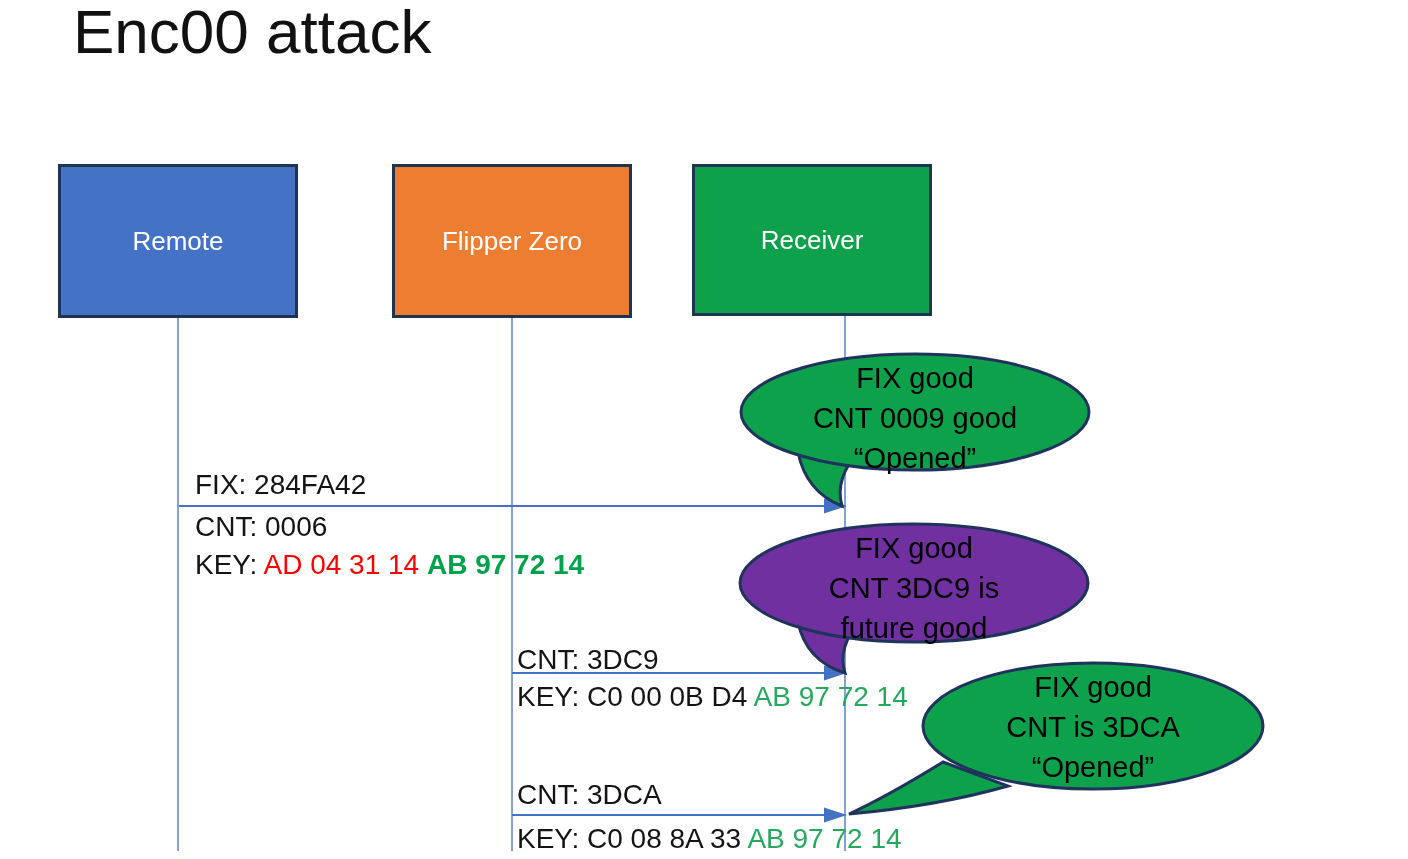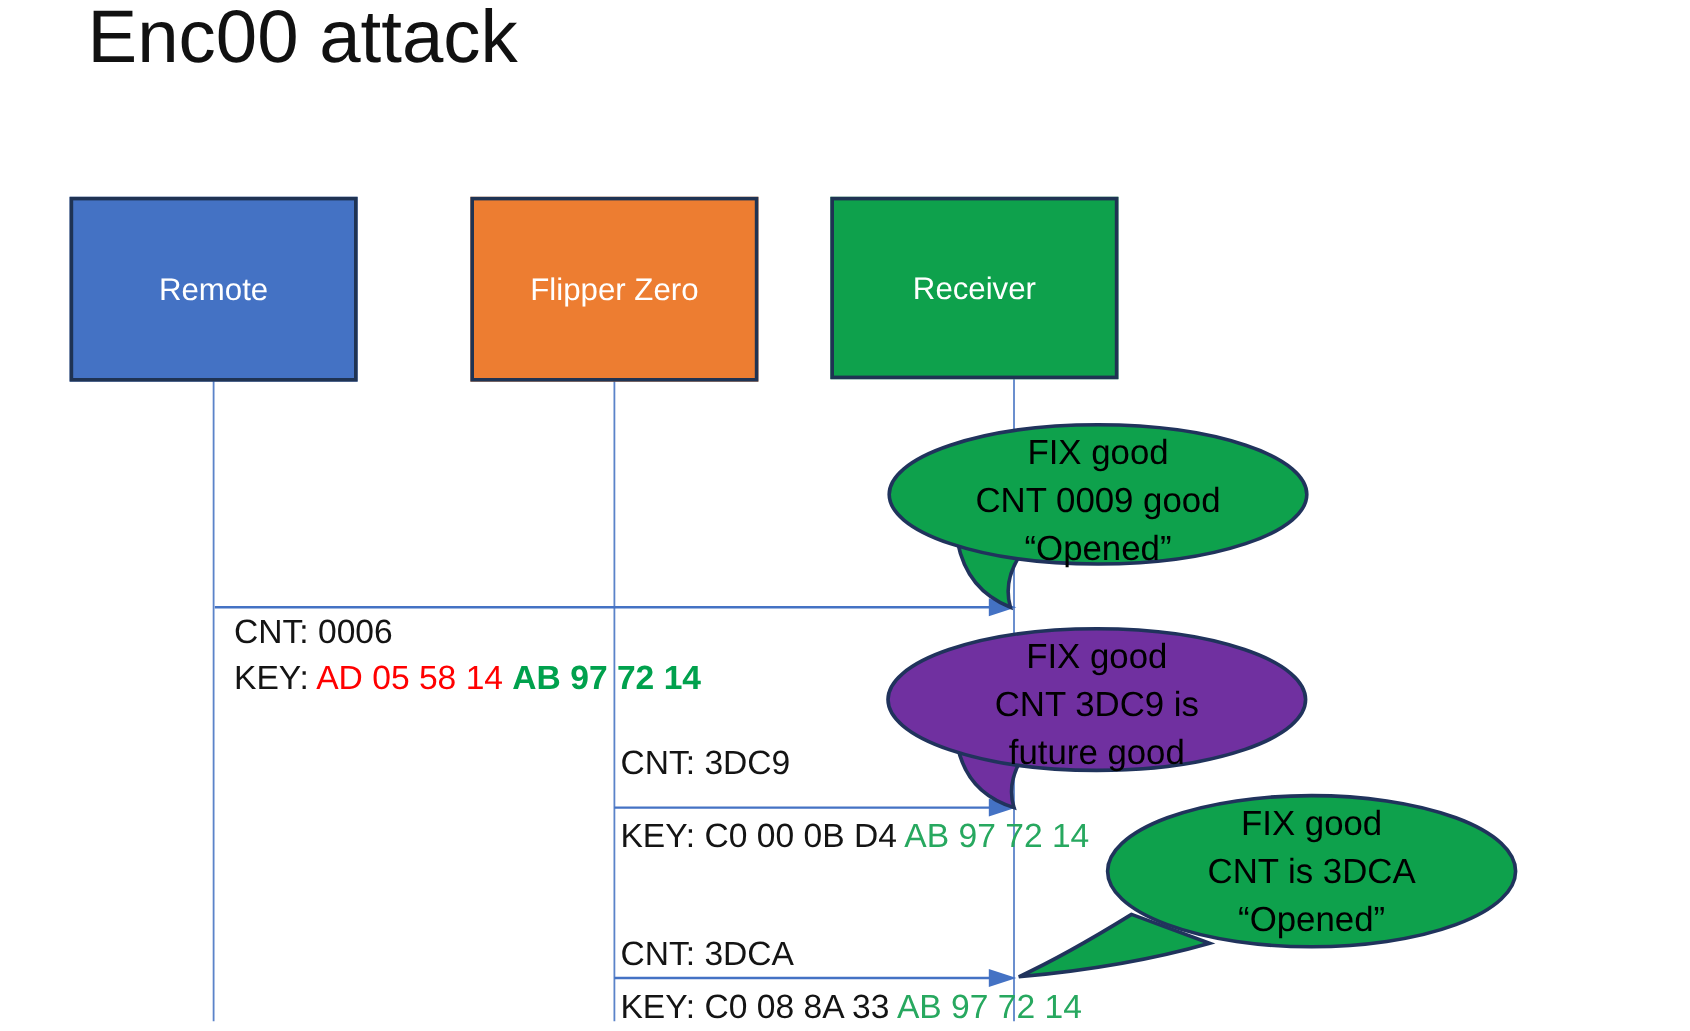--- a/index.html
+++ b/index.html
@@ -81,28 +81,29 @@
   <div class="actor actor-remote">
     <span class="label">Remote</span>
   </div>
   <div class="actor actor-flipper">
     <span class="label">Flipper Zero</span>
   </div>
   <div class="actor actor-receiver">
     <span class="label">Receiver</span>
   </div>
 
+  <div class="msg" style="left:195px;top:469px">FIX: 284FA42</div>
   <div class="msg" style="left:195px;top:511px">CNT: 0006</div>
   <div class="msg" style="left:195px;top:549px">
     <span>KEY:</span>
-    <span class="k-red">AD 05 58 14</span>
+    <span class="k-red">AD 04 31 14</span>
     <span class="k-green-bold">AB 97 72 14</span>
   </div>
 
-  <div class="msg" style="left:517px;top:620px">CNT: 3DC9</div>
+  <div class="msg" style="left:517px;top:644px">CNT: 3DC9</div>
   <div class="msg" style="left:517px;top:681px">
     <span>KEY:</span>
     <span>C0 00 0B D4</span>
     <span class="k-green">AB 97 72 14</span>
   </div>
 
   <div class="msg" style="left:517px;top:779px">CNT: 3DCA</div>
   <div class="msg" style="left:517px;top:823px">
     <span>KEY:</span>
     <span>C0 08 8A 33</span>

